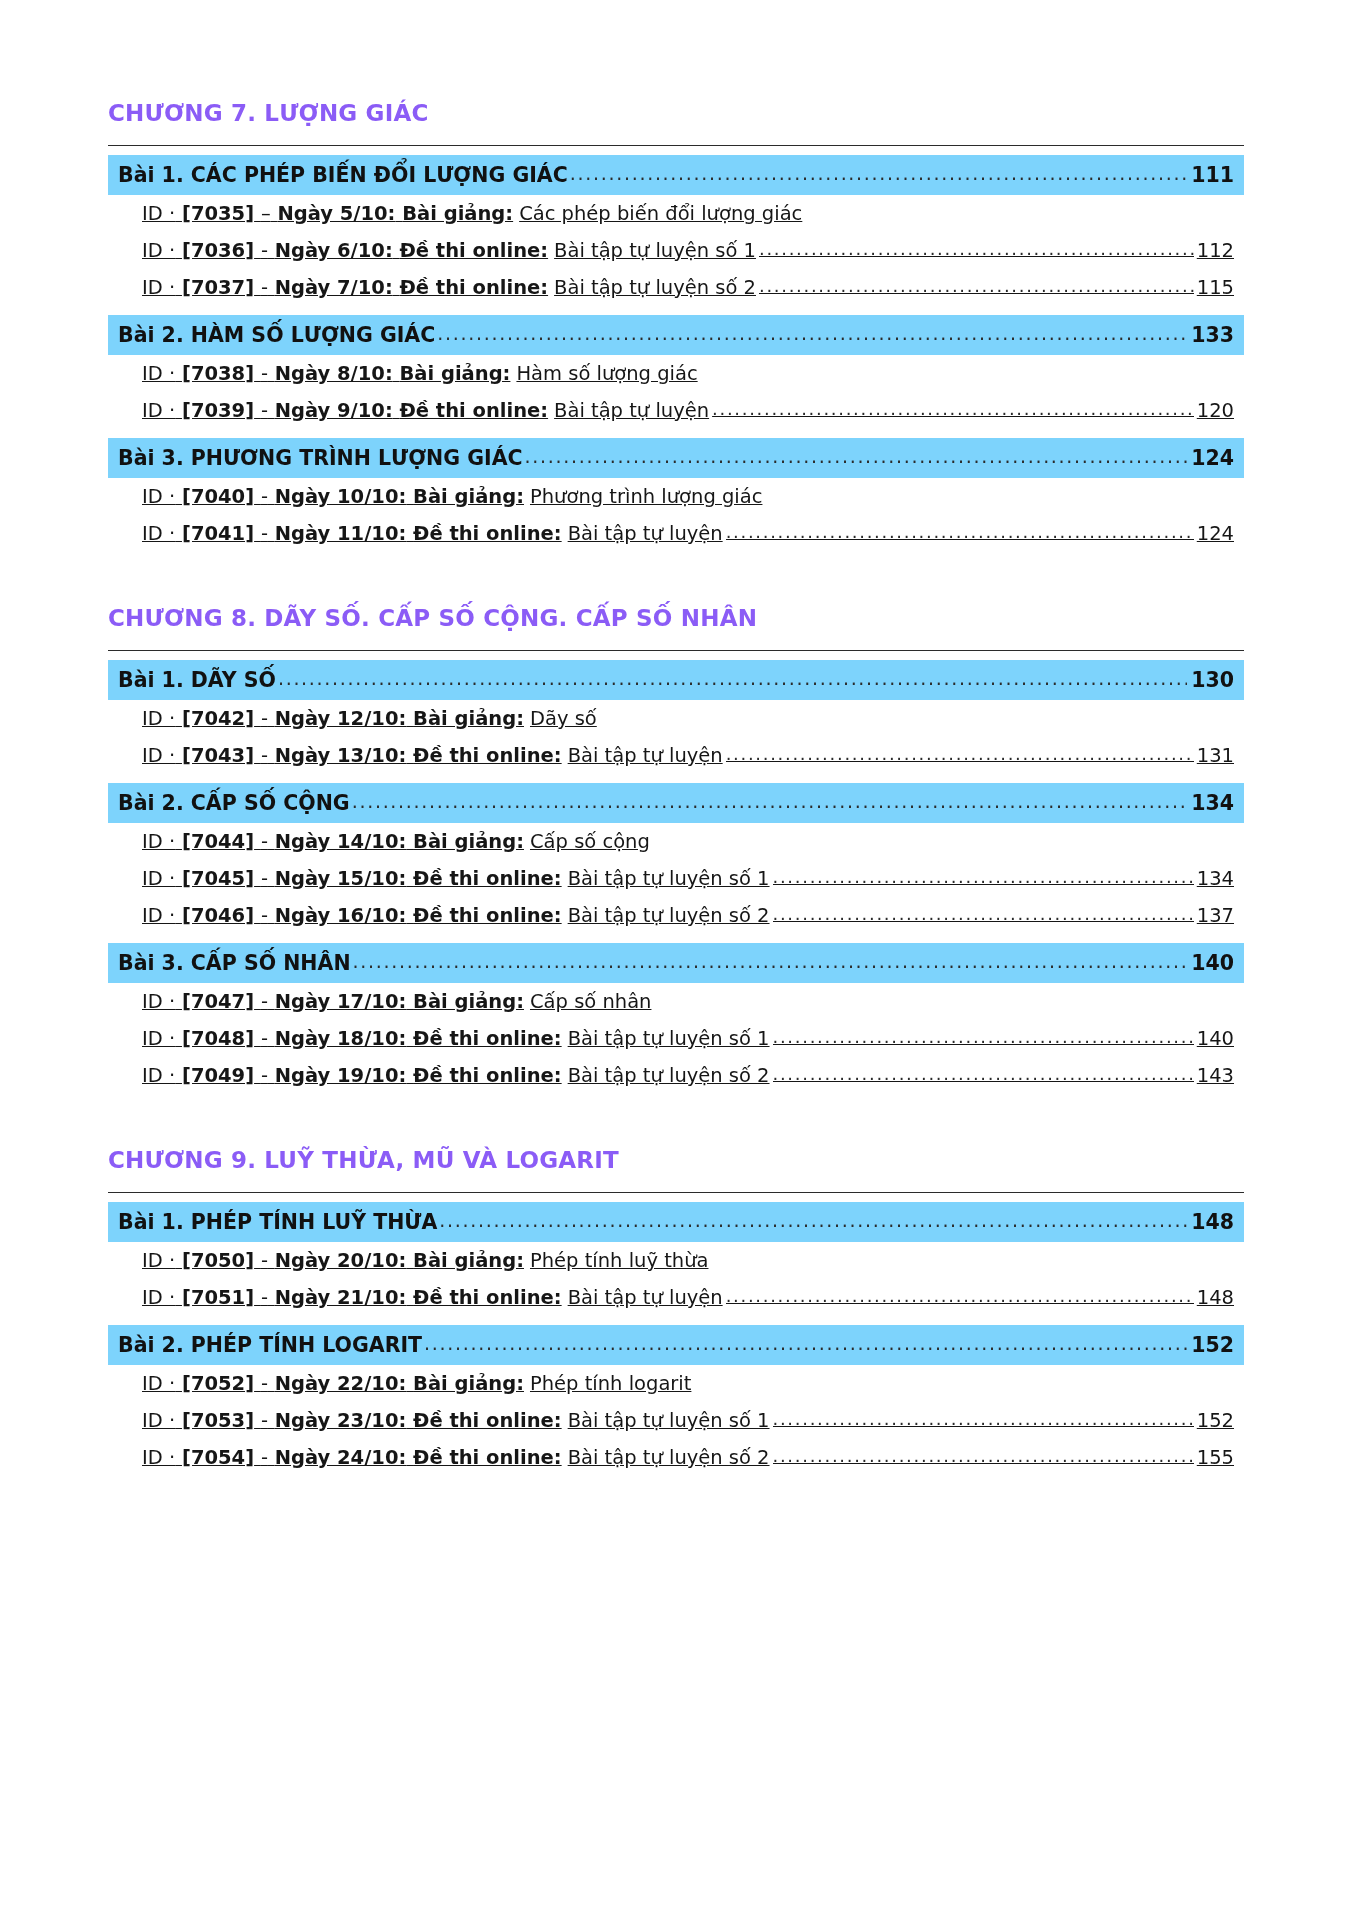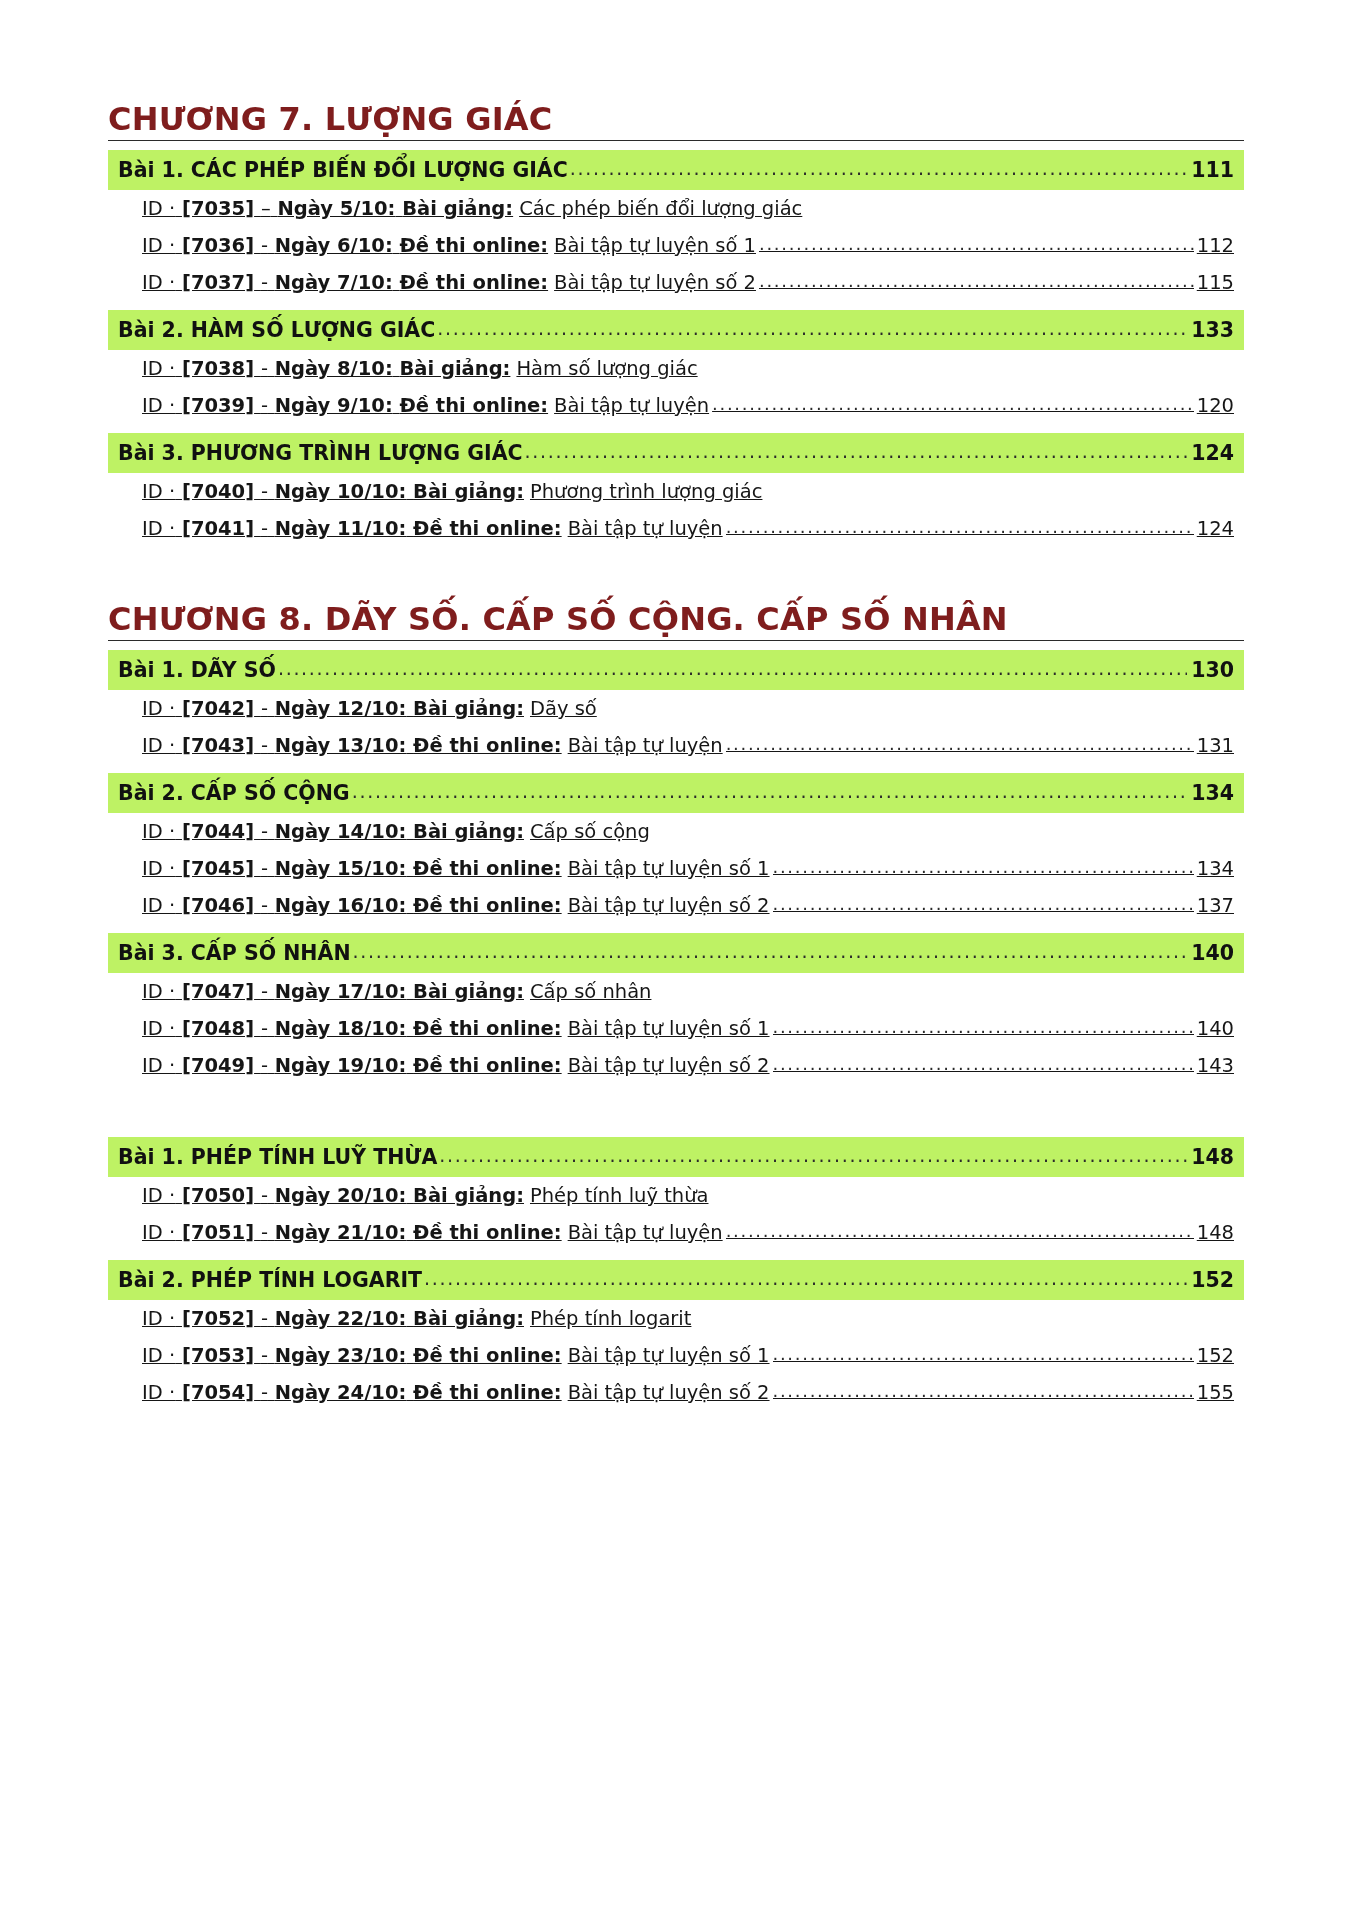--- a/index.html
+++ b/index.html
@@ -28,34 +28,34 @@
     background: #ffffff;
   }
 
   
   .chapter {
     margin-top: 53px;
     margin-bottom: 6px;
   }
   .chapter:first-child { margin-top: 0; }
   .chapter-title {
-    font-size: 32px;
+    font-size: 23px;
     font-weight: bold;
     letter-spacing: 0.2px;
-    color: #7f1d1d;
-    padding: 0 0 2px 0;
+    color: #8b5cf6;
+    padding: 0 0 19px 0;
     border-bottom: 1.6px solid #2b2b2b;
     white-space: nowrap;
   }
 
   
   .lesson-row {
     display: flex;
     align-items: baseline;
-    background: #bef264;
+    background: #7dd3fc;
     padding: 8px 10px 8px 10px;
     margin-top: 9px;
     font-size: 20.5px;
     font-weight: bold;
     color: #111111;
     white-space: nowrap;
     overflow: hidden;
   }
   .lesson-label {
     flex: 0 0 auto;
@@ -237,20 +237,21 @@
           <span class="entry-page">140</span>
         </div>
         <div class="entry-row">
           <span class="entry-head"><span class="plain">ID ·</span> <span>[7049]</span> <span class="plain">-</span> <span>Ngày 19/10:</span> <span>Đề thi online:</span></span>
           <span class="entry-desc">Bài tập tự luyện số 2</span>
           <span class="entry-dots">....................................................................................................................................................................................................................................................................</span>
           <span class="entry-page">143</span>
         </div>
       </div>
       <div class="chapter">
+        <div class="chapter-title">CHƯƠNG 9. LUỸ THỪA, MŨ VÀ LOGARIT</div>
         <div class="lesson-row">
           <span class="lesson-label">Bài 1. PHÉP TÍNH LUỸ THỪA</span>
           <span class="dots">....................................................................................................................................................................................................................................................................</span>
           <span class="lesson-page">148</span>
         </div>
         <div class="entry-row no-page">
           <span class="entry-head"><span class="plain">ID ·</span> <span>[7050]</span> <span class="plain">-</span> <span>Ngày 20/10:</span> <span>Bài giảng:</span></span>
           <span class="entry-desc">Phép tính luỹ thừa</span>
           <span class="entry-dots">....................................................................................................................................................................................................................................................................</span>
         </div>

